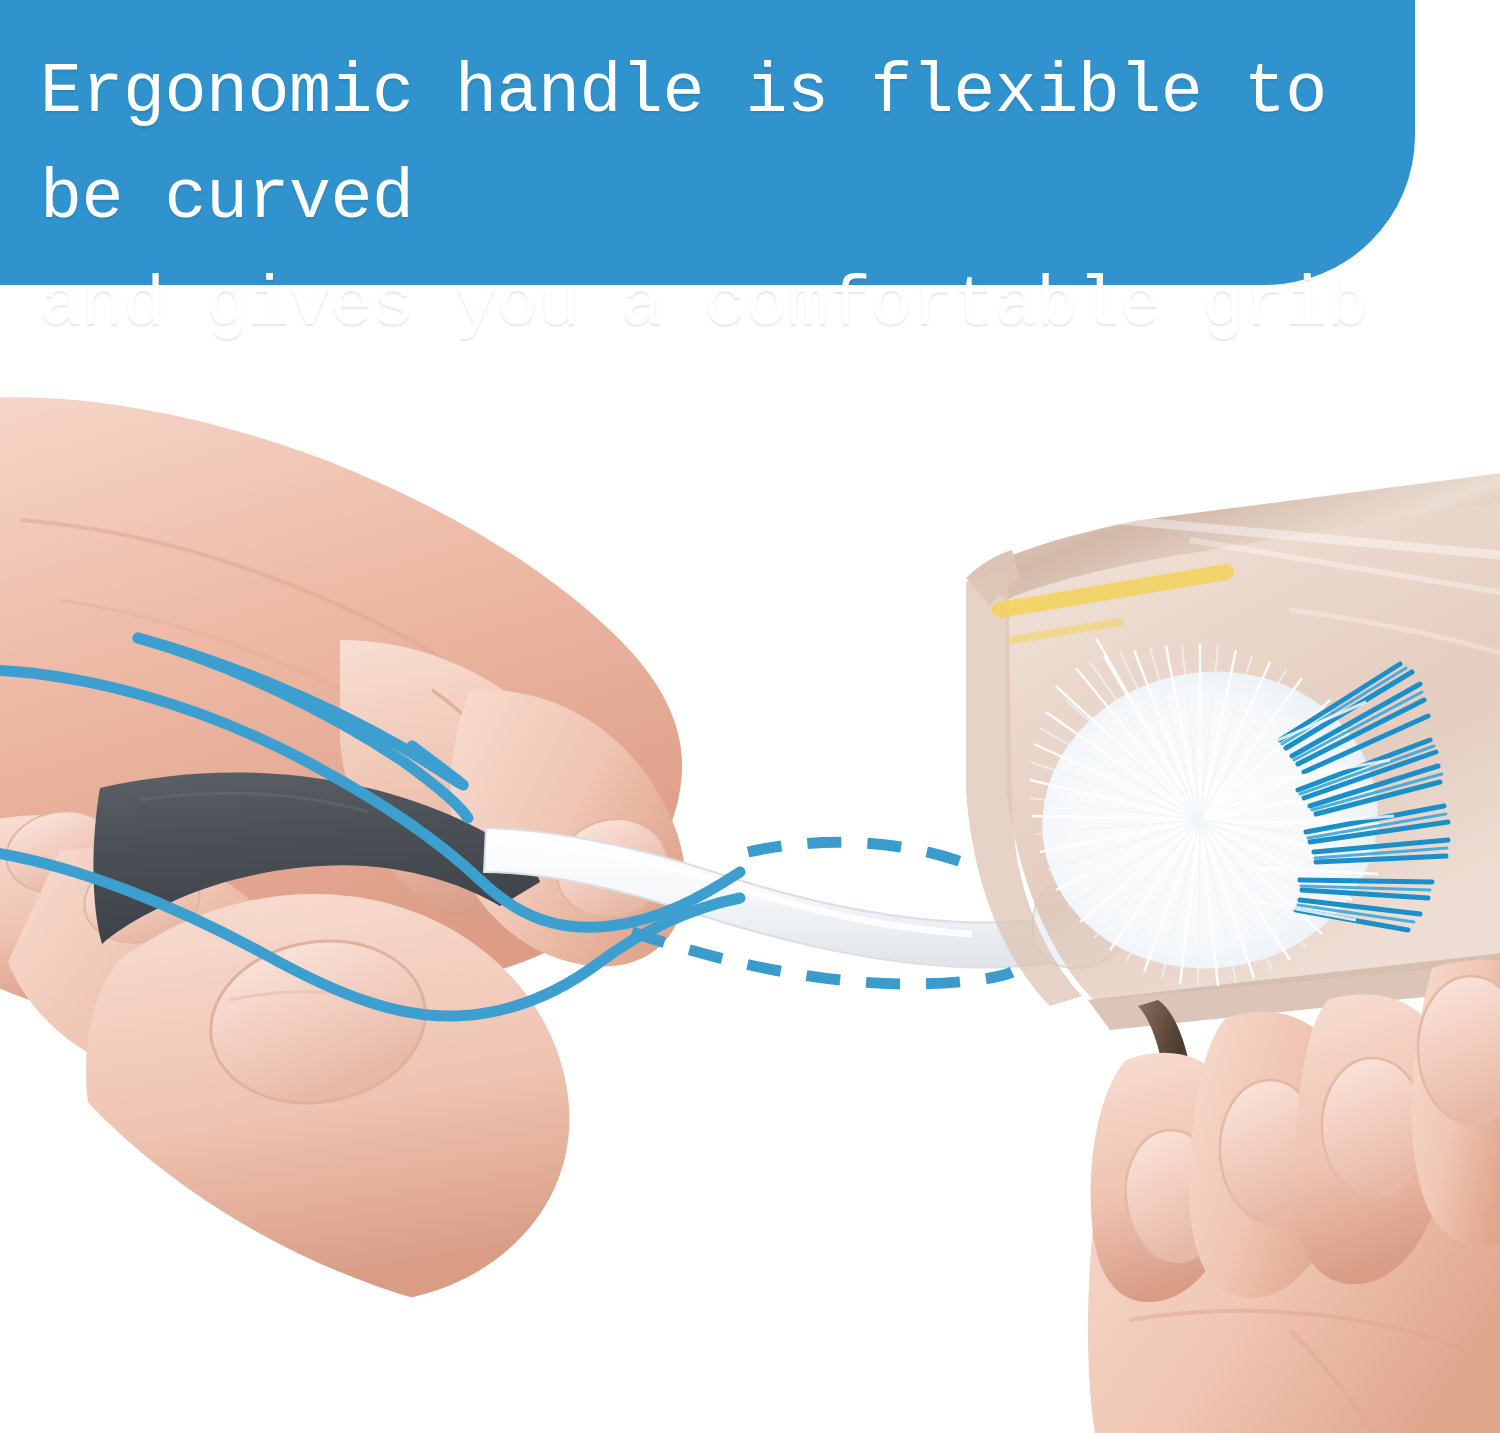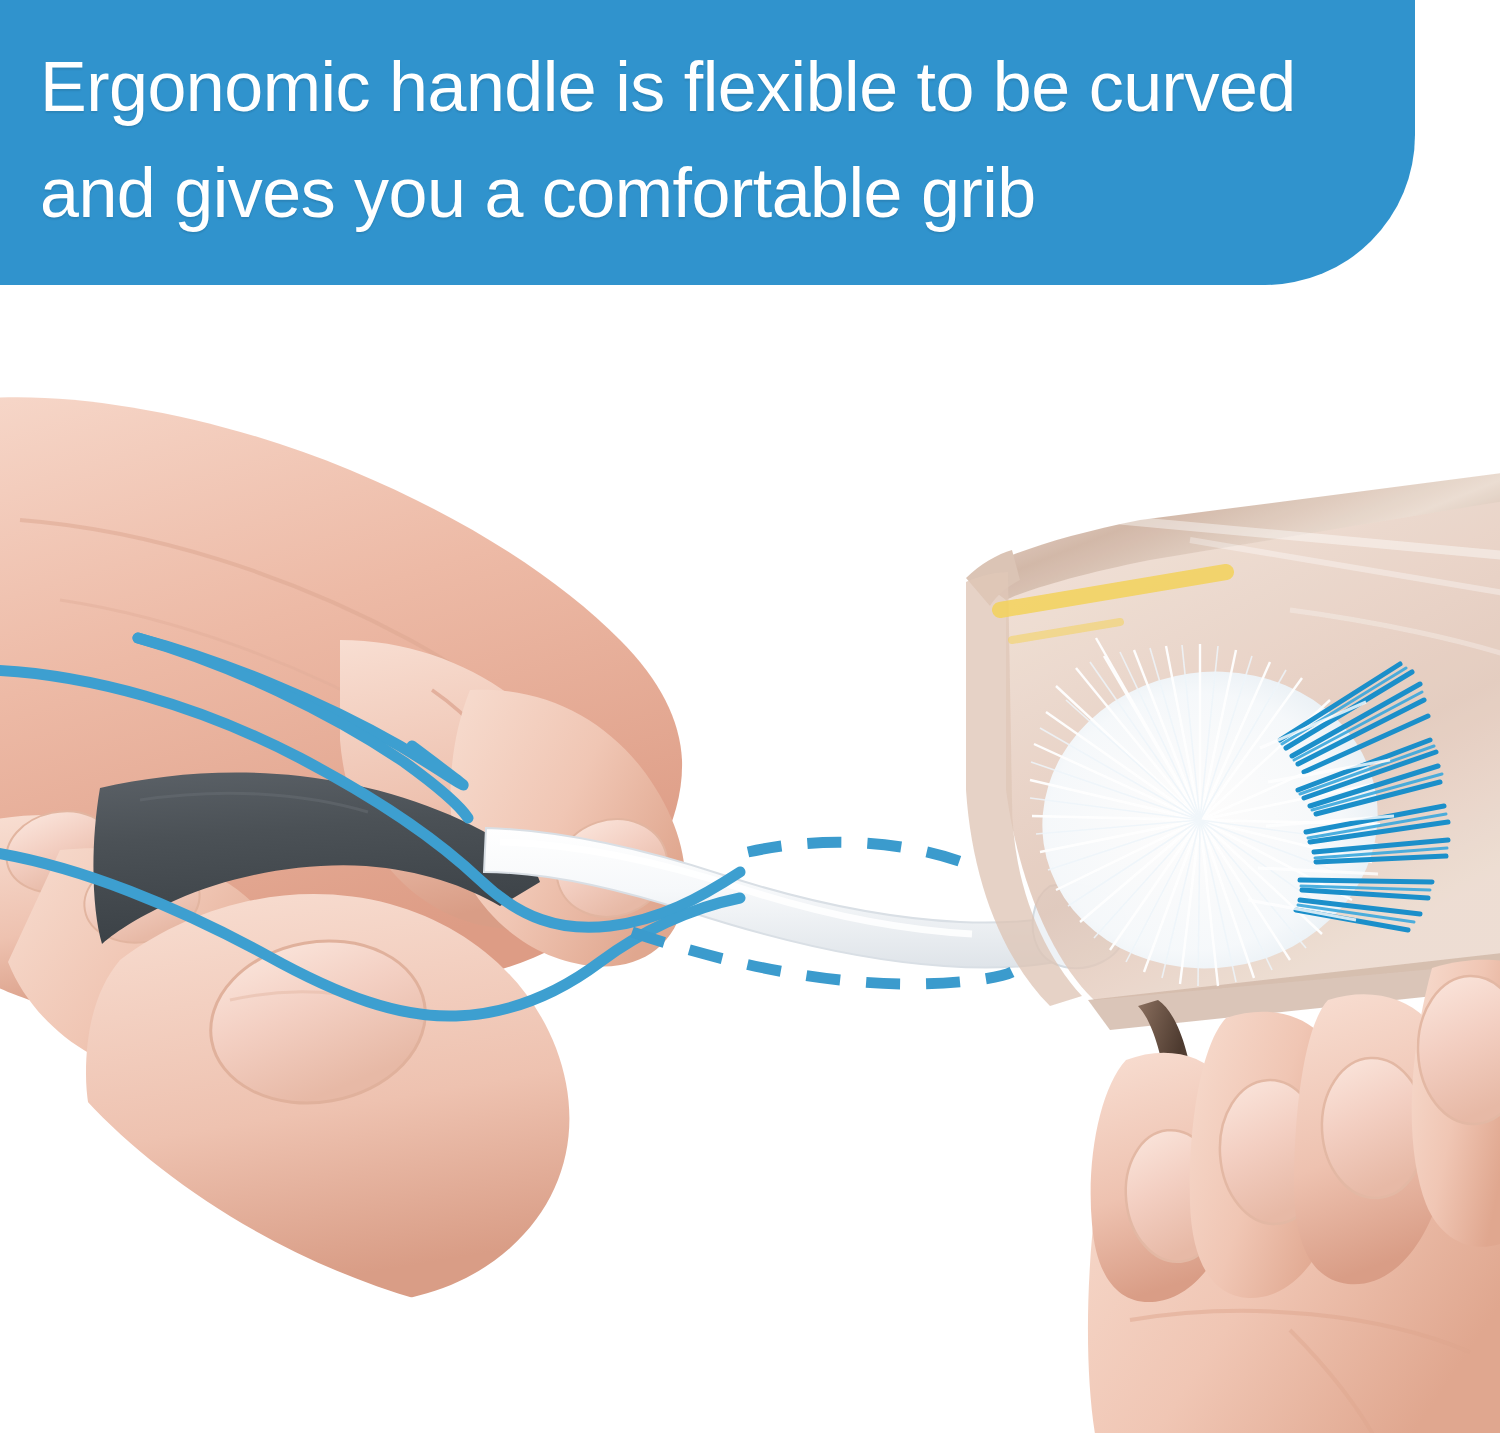--- a/index.html
+++ b/index.html
@@ -26,29 +26,30 @@
     top: 0;
     width: 1415px;
     height: 285px;
     background: #3093cd;
     border-top-right-radius: 0px;
     border-bottom-right-radius: 150px 150px;
   }
   #banner-text {
     position: absolute;
     left: 40px;
-    top: 34px;
+    top: 40px;
     width: 1350px;
     color: #ffffff;
     font-size: 70px;
     line-height: 1.52;
     font-weight: 400;
     letter-spacing: -0.5px;
     white-space: pre-line;
     text-shadow: 0 2px 2px rgba(0,0,0,0.10);
+    font-family: Liberation Mono, monospace;
   }
 
   
   #photo {
     position: absolute;
     left: 0;
     top: 0;
     width: 1500px;
     height: 1433px;
   }

